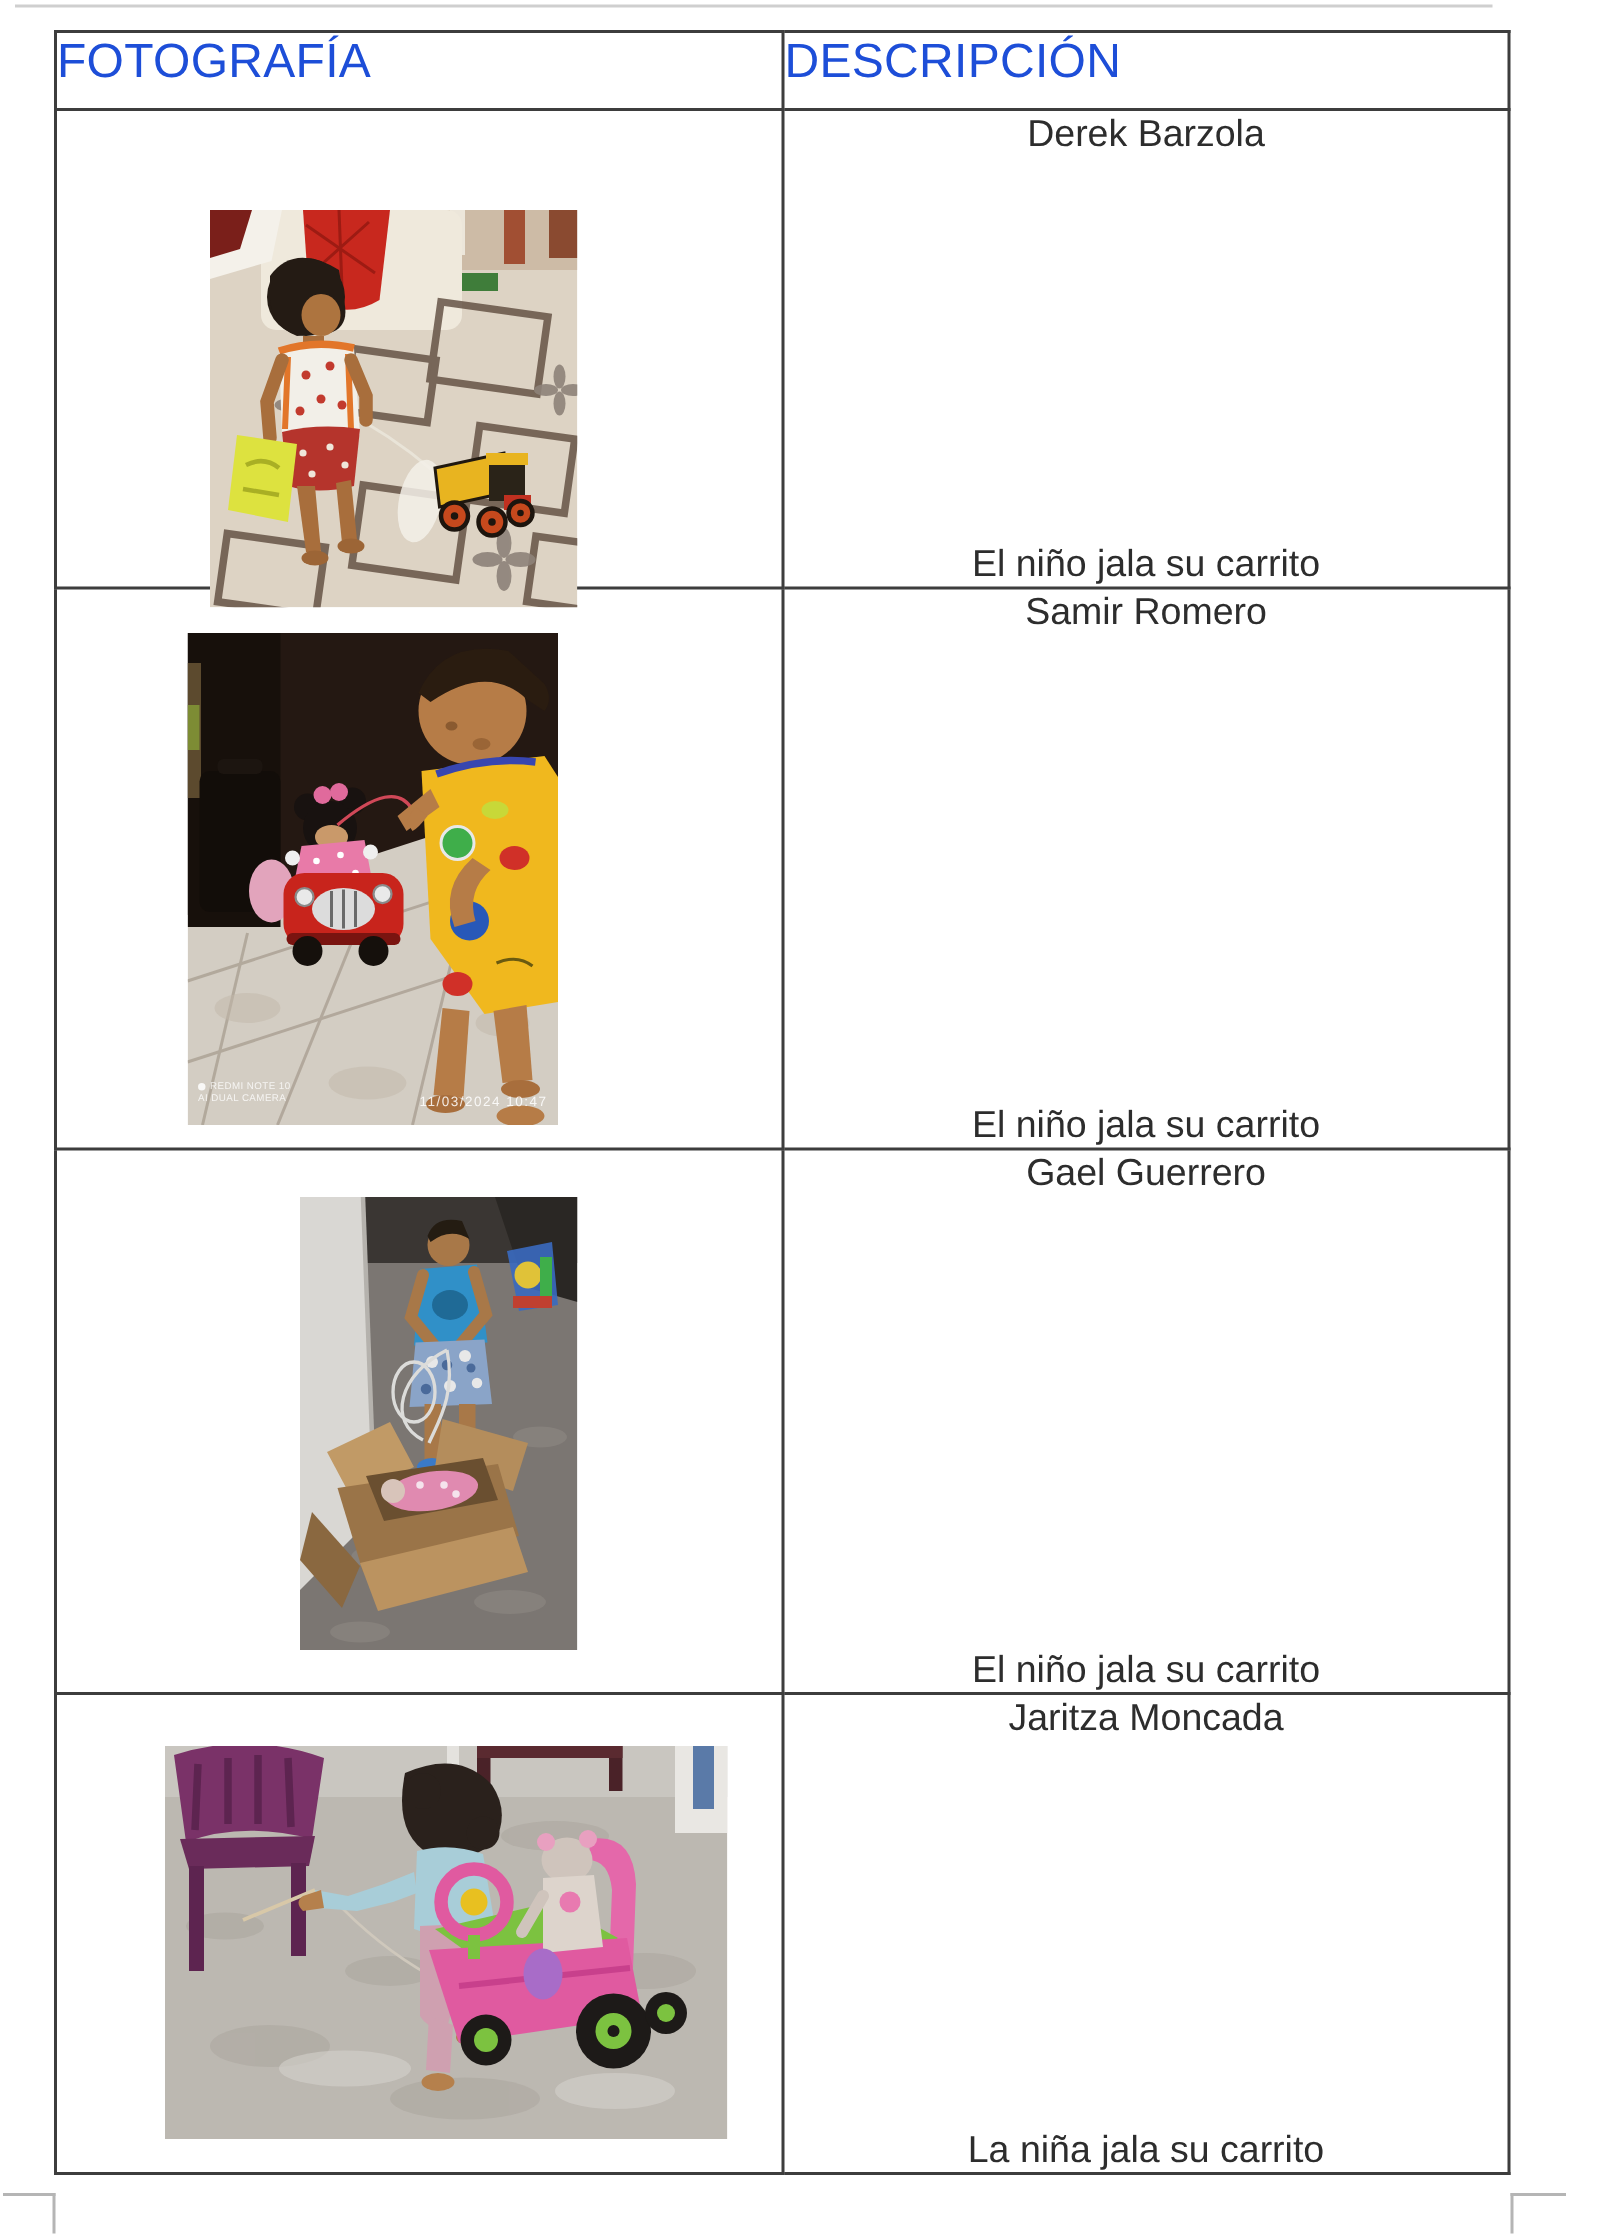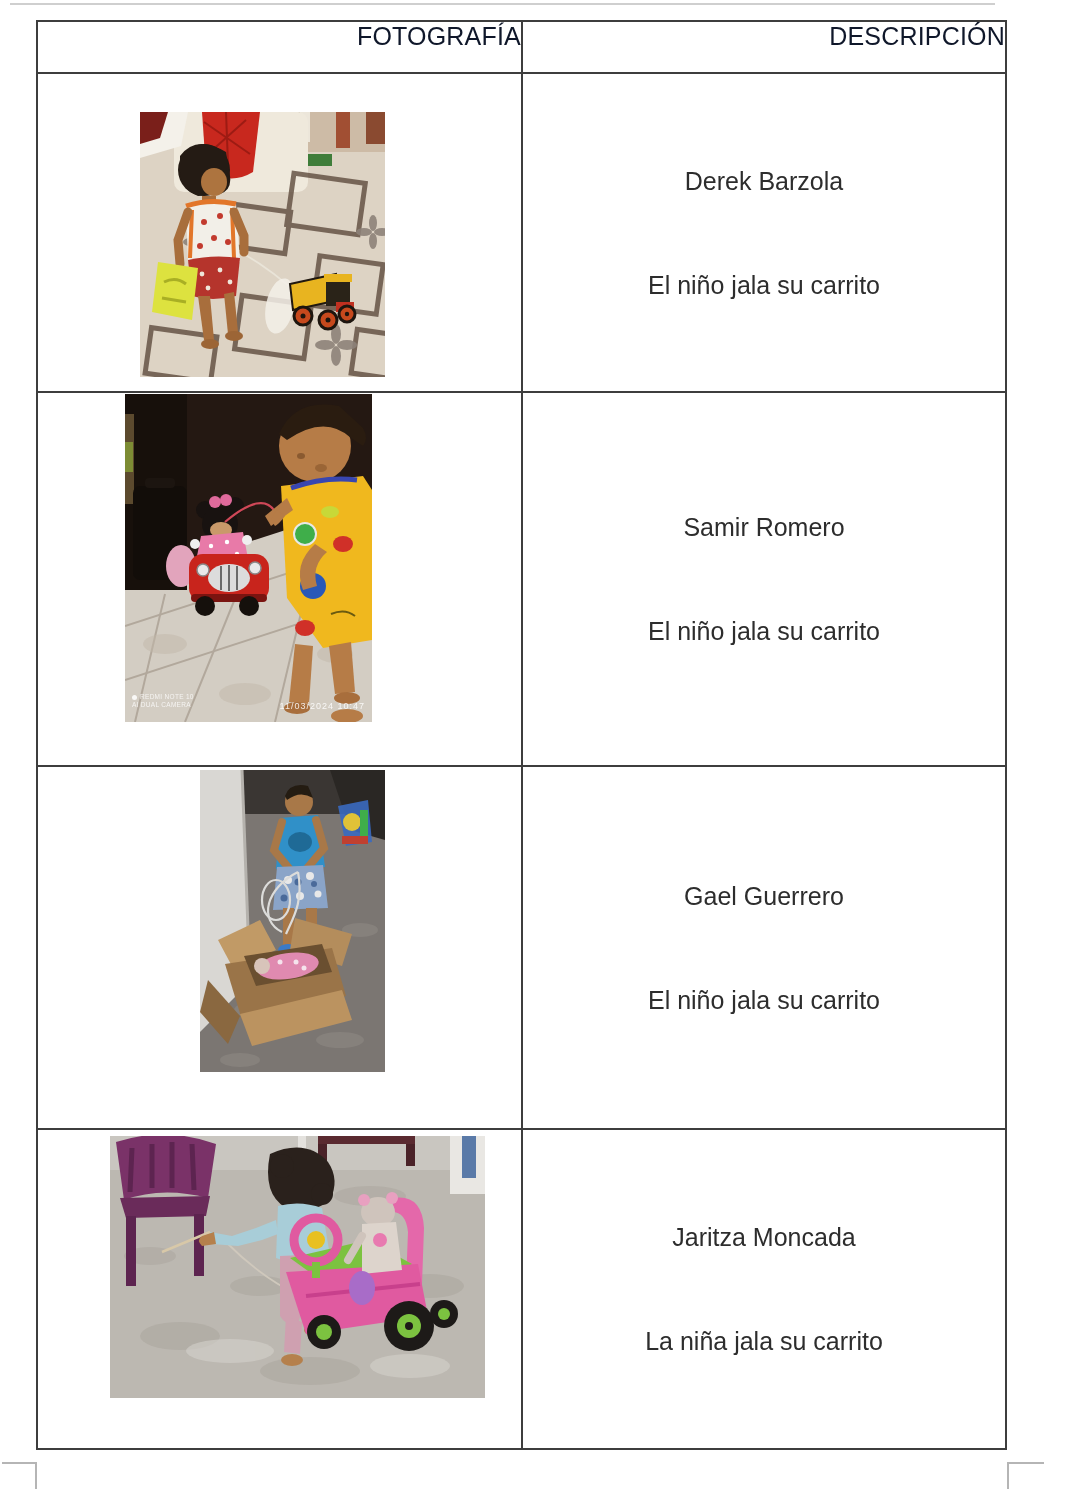--- a/index.html
+++ b/index.html
@@ -9,30 +9,30 @@
   }
   .top-rule{position:absolute;left:10px;top:3px;width:985px;height:2px;background:#cfcfcf;}
   table.doc-table{
     position:absolute;left:36px;top:20px;width:969px;height:1428px;
     border-collapse:collapse;table-layout:fixed;
   }
   .doc-table td,.doc-table th{
     border:2px solid #3d3d3d;padding:0;vertical-align:top;font-weight:400;
   }
   .header-cell{
-    text-align:right;vertical-align:middle;font-size:25px;letter-spacing:.2px;color:#0f172a;
+    text-align:left;vertical-align:middle;font-size:32px;letter-spacing:.2px;color:#1d4ed8;
   }
   .photo-cell{position:relative;}
-  .photo{position:absolute;overflow:hidden;}
+  .photo{position:absolute;overflow:hidden;margin-top:28px;}
   .photo svg{display:block;width:100%;height:100%;}
   .desc-cell{
     vertical-align:middle;text-align:center;
   }
   .desc-inner{
-    height:100%;display:flex;flex-direction:column;justify-content:center;align-items:center;gap:74px;
+    height:100%;display:flex;flex-direction:column;justify-content:space-between;align-items:center;gap:74px;
   }
   .desc-inner p{margin:0;font-size:25px;line-height:30px;color:#2d2d2d;}
   
   .wm{
     position:absolute;left:7px;bottom:13px;color:rgba(255,255,255,.78);
     font-size:6.5px;line-height:8px;letter-spacing:.3px;filter:blur(.3px);white-space:nowrap;
   }
   .wm-dot{display:inline-block;width:5px;height:5px;border-radius:50%;background:rgba(255,255,255,.85);vertical-align:middle;margin-right:3px;}
   .wm-date{
     position:absolute;right:7px;bottom:11px;color:rgba(255,255,255,.85);

